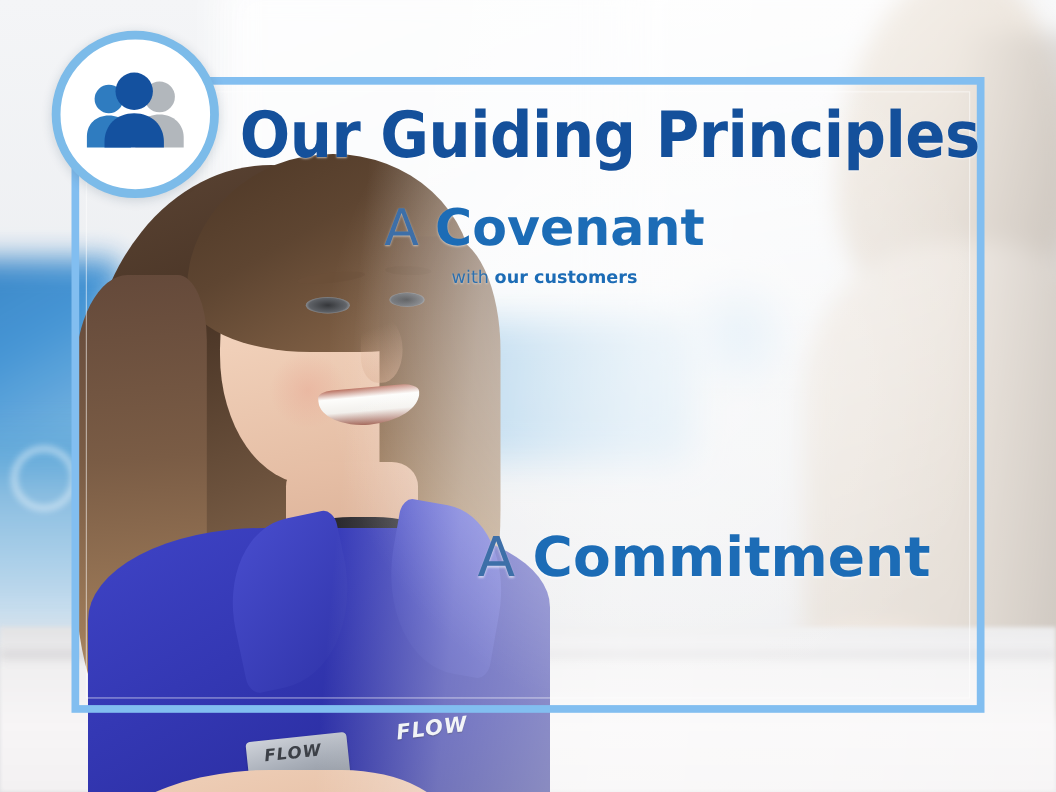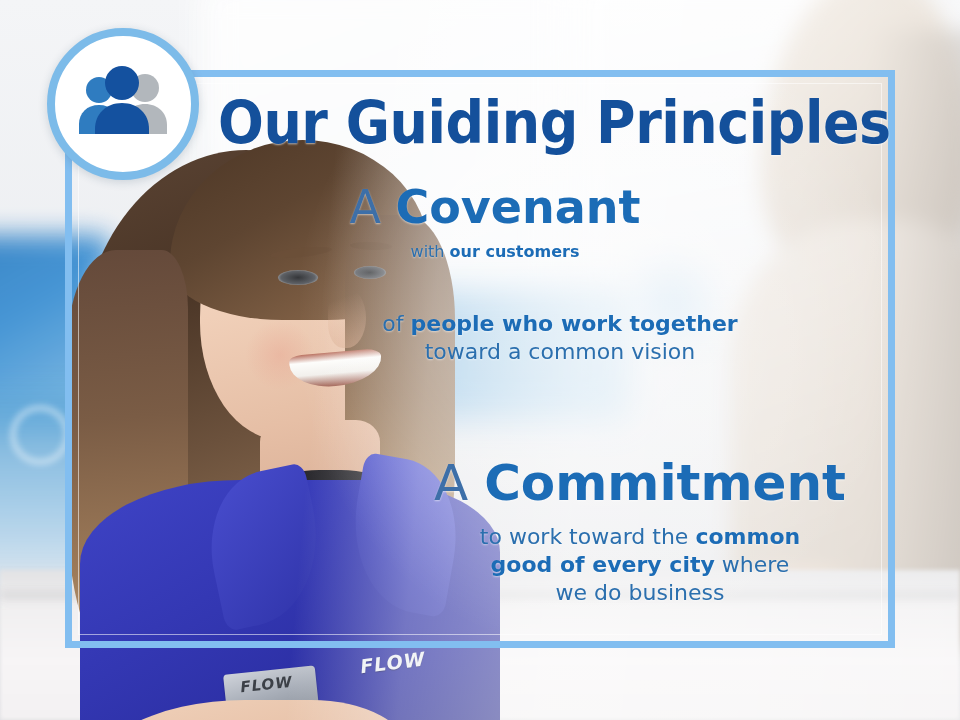--- a/index.html
+++ b/index.html
@@ -286,21 +286,21 @@
   #b1 .head{font-size:46px;}
   #b1 .sub{font-size:16px;margin-top:11px;}
 
   
   #b2{left:330px;top:298px;width:460px;}
   #b2 .head{font-size:50px;}
   #b2 .sub{font-size:22px;margin-top:12px;}
 
   
   #b3{left:405px;top:458px;width:470px;}
-  #b3 .head{font-size:50px;}
+  #b3 .head{font-size:50px;margin-top:24px;}
   #b3 .sub{font-size:22px;margin-top:14px;}
 </style>
 </head>
 <body>
 
 <div class="stage">
 
   <div class="photo">
     <div class="bg-room"></div>
     <div class="bg-window"></div>
@@ -386,43 +386,24 @@
         <span class="word">Covenant</span>
       </div>
       <div class="sub">
         <div>
           <span>with </span><b>our customers</b>
         </div>
       </div>
     </div>
 
     <div class="block" id="b2">
-      <div class="sub">
-        <div>
-          <span>of </span><b>people who work together</b>
-        </div>
-        <div>
-          <span>toward a common vision</span>
-        </div>
-      </div>
     </div>
 
     <div class="block" id="b3">
       <div class="head">
         <span class="art">A</span>
         <span> </span>
         <span class="word">Commitment</span>
       </div>
-      <div class="sub">
-        <div>
-          <span>to work toward the </span><b>common</b>
-        </div>
-        <div>
-          <b>good of every city</b><span> where</span>
-        </div>
-        <div>
-          <span>we do business</span>
-        </div>
-      </div>
     </div>
 
   </div>
 </div>
 
 </body></html>

